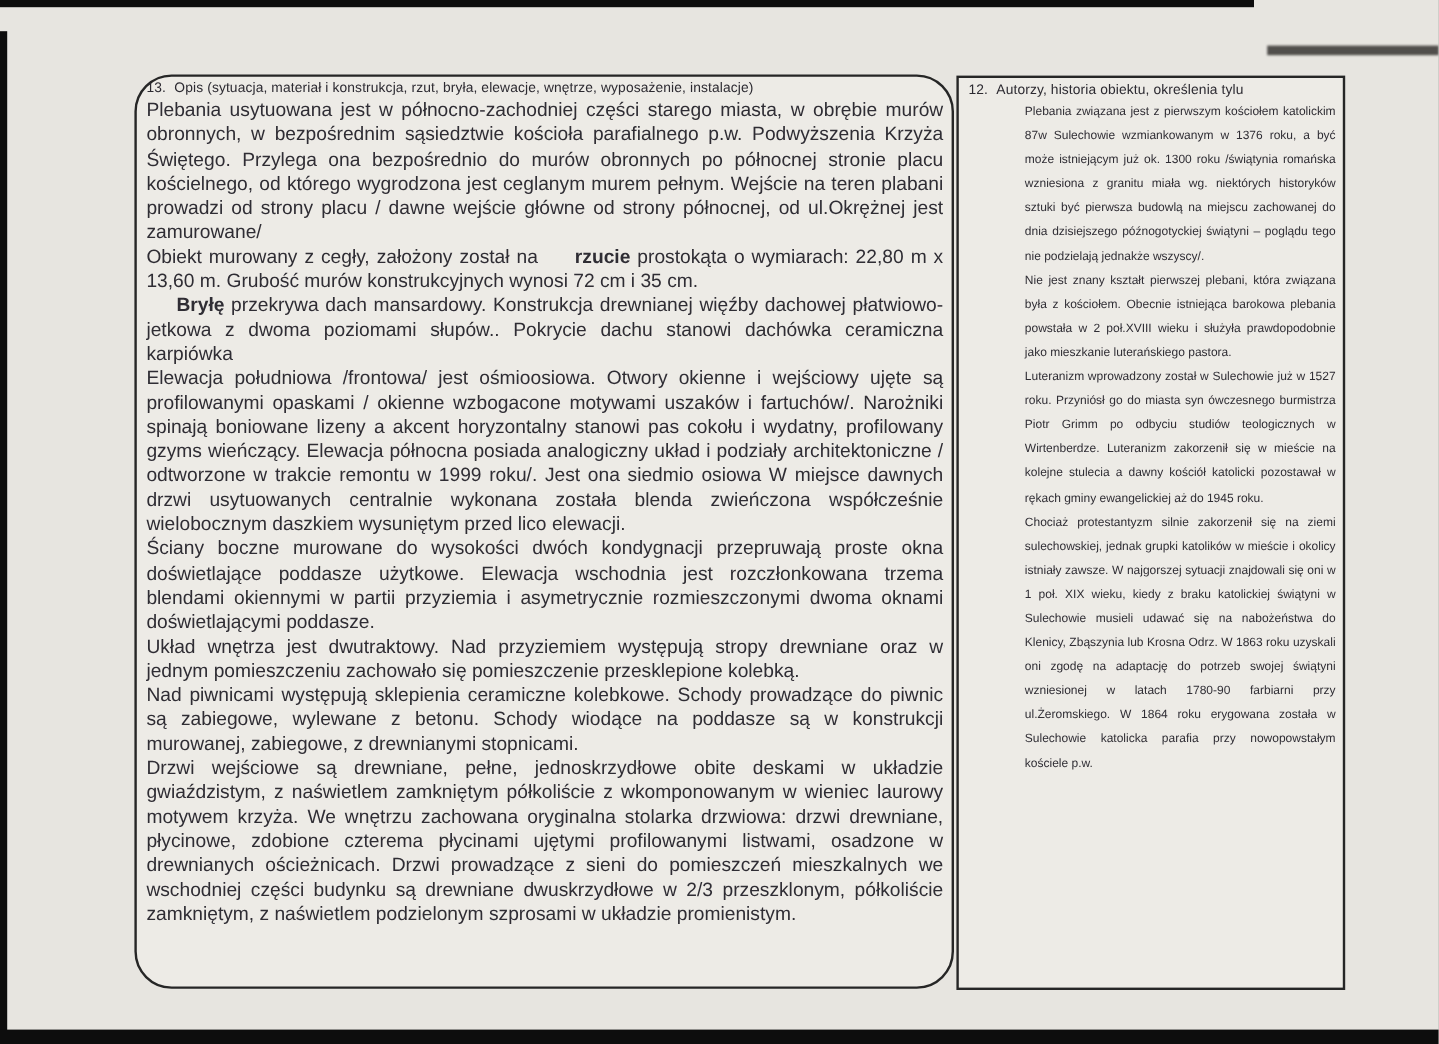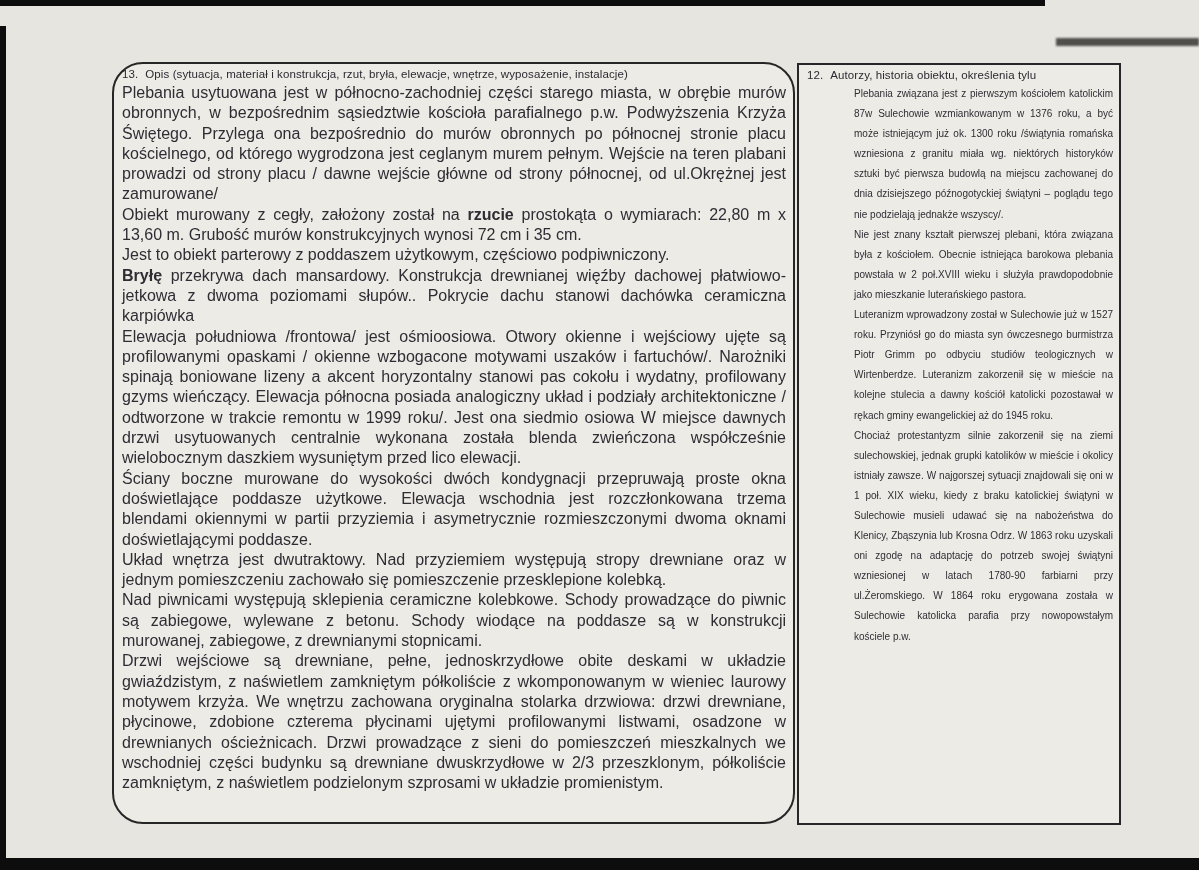--- a/index.html
+++ b/index.html
@@ -29,21 +29,21 @@
 
   .cell-heading{
     font-size:11.5px;line-height:15px;letter-spacing:0.1px;
     white-space:nowrap;overflow:hidden;margin:0 0 1px 0;color:#2c2a31;
   }
   .cell-heading .sec-num{display:inline-block;margin-right:7px;}
 
   .body-text p{margin:0;text-align:justify;}
   .body-left p{font-size:16px;line-height:20.3px;}
   .body-right p{font-size:10px;line-height:20.1px;margin-left:47px;}
-  .bold{font-weight:bold;}
+  .bold{font-weight:bold;margin-left:25px;}
 </style>
 </head>
 <body>
 
 <div class="scan">
 
   <div class="edge edge-top"></div>
   <div class="edge edge-left"></div>
   <div class="edge edge-bottom"></div>
   <div class="smudge-top-right"></div>
@@ -51,21 +51,20 @@
   <div class="speck speck-2"></div>
   <div class="speck speck-3"></div>
 
   <div class="cell cell-left">
     <div class="cell-heading">
       <span class="sec-num">13.</span><span>Opis  (sytuacja, materiał i konstrukcja, rzut, bryła, elewacje, wnętrze, wyposażenie, instalacje)</span>
     </div>
     <div class="body-text body-left">
         <p><span>Plebania usytuowana jest w północno-zachodniej części starego miasta, w obrębie murów obronnych, w bezpośrednim sąsiedztwie kościoła parafialnego p.w. Podwyższenia Krzyża Świętego. Przylega ona bezpośrednio do murów obronnych po północnej stronie placu kościelnego, od którego wygrodzona jest ceglanym murem pełnym. Wejście na teren plabani prowadzi od strony placu / dawne wejście główne od strony północnej, od ul.Okrężnej jest zamurowane/</span></p>
         <p><span>Obiekt murowany z cegły, założony został na </span><span class="bold">rzucie</span><span> prostokąta o wymiarach: 22,80 m x 13,60 m. Grubość murów konstrukcyjnych wynosi 72 cm i 35 cm.</span></p>
-        <p><span>Jest to obiekt parterowy z poddaszem użytkowym, częściowo podpiwniczony.</span></p>
         <p><span class="bold">Bryłę</span><span> przekrywa dach mansardowy. Konstrukcja drewnianej więźby dachowej płatwiowo-jetkowa z dwoma poziomami słupów.. Pokrycie dachu stanowi dachówka ceramiczna karpiówka</span></p>
         <p><span>Elewacja południowa /frontowa/ jest ośmioosiowa. Otwory okienne i wejściowy ujęte są profilowanymi opaskami / okienne wzbogacone motywami uszaków i fartuchów/. Narożniki spinają boniowane lizeny a akcent horyzontalny stanowi pas cokołu i wydatny, profilowany gzyms wieńczący. Elewacja północna posiada analogiczny układ i podziały architektoniczne / odtworzone w trakcie remontu w 1999 roku/. Jest ona siedmio osiowa W miejsce dawnych drzwi usytuowanych centralnie wykonana została blenda zwieńczona współcześnie wielobocznym daszkiem wysuniętym przed lico elewacji.</span></p>
         <p><span>Ściany boczne murowane do wysokości dwóch kondygnacji przepruwają proste okna doświetlające poddasze użytkowe. Elewacja wschodnia jest rozczłonkowana trzema blendami okiennymi w partii przyziemia i asymetrycznie rozmieszczonymi dwoma oknami doświetlającymi poddasze.</span></p>
         <p><span>Układ wnętrza jest dwutraktowy. Nad przyziemiem występują stropy drewniane oraz w jednym pomieszczeniu zachowało się pomieszczenie przesklepione kolebką.</span></p>
         <p><span>Nad piwnicami występują sklepienia ceramiczne kolebkowe. Schody prowadzące do piwnic są zabiegowe, wylewane z betonu. Schody wiodące na poddasze są w konstrukcji murowanej, zabiegowe, z drewnianymi stopnicami.</span></p>
         <p><span>Drzwi wejściowe są drewniane, pełne, jednoskrzydłowe obite deskami w układzie gwiaździstym, z naświetlem zamkniętym półkoliście z wkomponowanym w wieniec laurowy motywem krzyża. We wnętrzu zachowana oryginalna stolarka drzwiowa: drzwi drewniane, płycinowe, zdobione czterema płycinami ujętymi profilowanymi listwami, osadzone w drewnianych ościeżnicach. Drzwi prowadzące z sieni do pomieszczeń mieszkalnych we wschodniej części budynku są drewniane dwuskrzydłowe w 2/3 przeszklonym, półkoliście zamkniętym, z naświetlem podzielonym szprosami w układzie promienistym.</span></p>
       </div>
   </div>
 
   <div class="cell cell-right">

